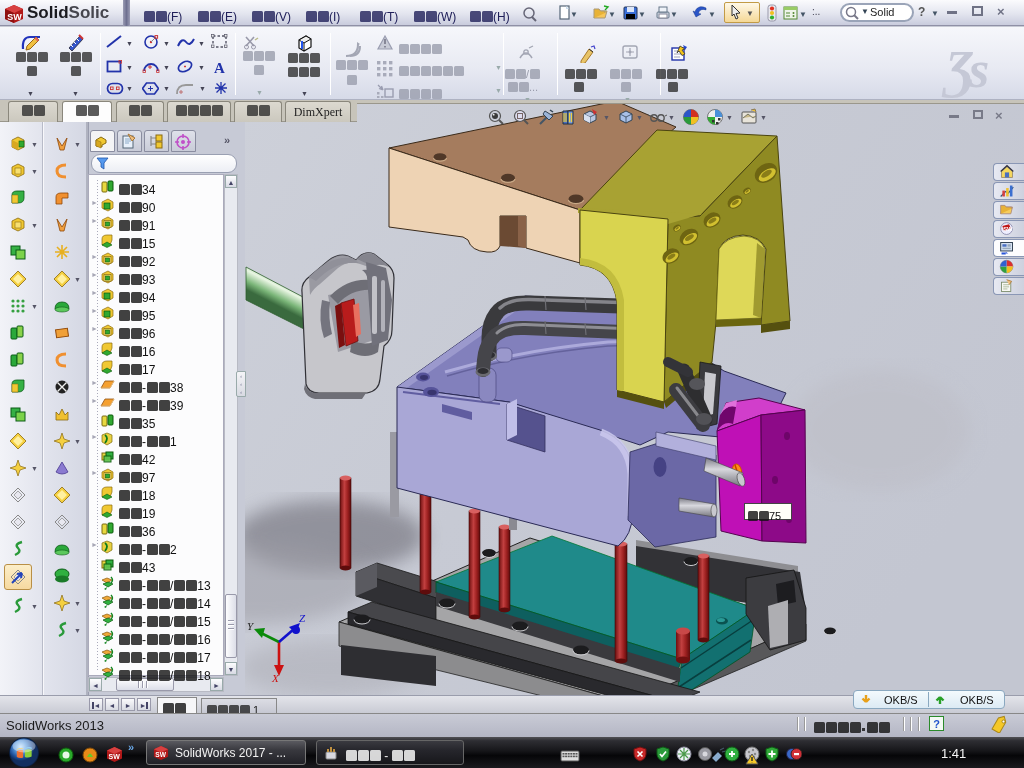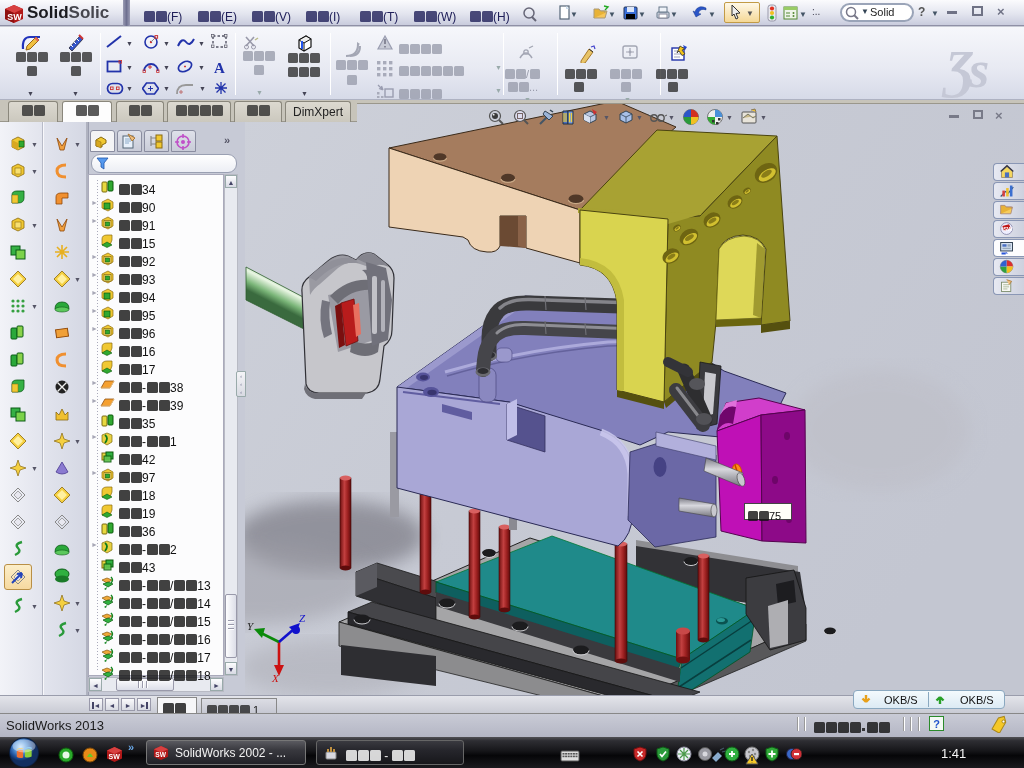--- a/index.html
+++ b/index.html
@@ -683,21 +683,21 @@
       <span style="display:inline-block;width:11px;height:11px;background:#222;opacity:0.74;border-radius:1.5px;margin:0 0.5px;vertical-align:-1px;"></span>
       <span style="display:inline-block;width:11px;height:11px;background:#222;opacity:0.74;border-radius:1.5px;margin:0 0.5px;vertical-align:-1px;"></span>
       <span style="display:inline-block;width:11px;height:11px;background:#222;opacity:0.74;border-radius:1.5px;margin:0 0.5px;vertical-align:-1px;"></span>
     </div>
 <div class="ab" style="left:234px;top:101px;width:48px;height:21px;background:linear-gradient(#dcd9d0,#cbc8be);border:1px solid #8a877c;border-bottom:none;border-radius:3px 3px 0 0;"></div>
 <div class="ab" style="left:234px;top:105px;width:48px;display:flex;justify-content:center;">
       <span style="display:inline-block;width:11px;height:11px;background:#222;opacity:0.74;border-radius:1.5px;margin:0 0.5px;vertical-align:-1px;"></span>
       <span style="display:inline-block;width:11px;height:11px;background:#222;opacity:0.74;border-radius:1.5px;margin:0 0.5px;vertical-align:-1px;"></span>
     </div>
 <div class="ab" style="left:285px;top:101px;width:66px;height:21px;background:linear-gradient(#dcd9d0,#cbc8be);border:1px solid #8a877c;border-bottom:none;border-radius:3px 3px 0 0;"></div>
-<div class="ab" style="left:285px;top:105px;width:66px;text-align:center;font-size:12px;color:#222;">DimXpert</div>
+<div class="ab" style="left:285px;top:105px;width:66px;text-align:center;font-size:12px;color:#222;font-family:Liberation Serif, serif;">DimXpert</div>
 <div class="ab" style="left:0;top:122px;width:88px;height:573px;background:linear-gradient(90deg,#f2f3f8,#e3e5ee 45%,#d4d7e3);"></div>
 <div class="ab" style="left:42px;top:122px;width:2px;height:573px;background:#b8bbc8;border-right:1px solid #f8f8fb;"></div>
 <div class="ab" style="left:86px;top:122px;width:2px;height:573px;background:#b0b3c0;"></div>
 <svg class="ab" style="left:8px;top:134px;" width="20" height="20" viewBox="0 0 20 20">
       <path d="M4 6 L10 3 L16 6 L16 13 L10 16 L4 13 Z" fill="#f0c832" stroke="#8a6a10" stroke-width="0.8"></path>
       <path d="M4 6 L10 9 L10 16 L4 13 Z" fill="#d8a820"></path>
       <rect x="11" y="7" width="5" height="6" fill="#30a830" stroke="#0a5a0a" stroke-width="0.6"></rect>
     </svg>
 <div class="ab" style="left:31px;top:141px;font-size:7px;color:#556;">▼</div>
 <svg class="ab" style="left:8px;top:161px;" width="20" height="20" viewBox="0 0 20 20">
@@ -1134,21 +1134,21 @@
       <polygon points="8.5,1 16,4.5 8.5,8 1,4.5" fill="#d84040"></polygon>
       <text x="2.5" y="13" font-size="7" font-weight="bold" fill="#fff">SW</text>
     </svg>
 <div class="ab" style="left:128px;top:741px;font-size:11px;color:#6aa8e8;font-weight:bold;">»</div>
 <div class="ab" style="left:146px;top:740px;width:160px;height:25px;background:linear-gradient(#5a5a60,#38383e 40%,#222228);border:1px solid #777;border-radius:3px;"></div>
 <svg class="ab" style="left:153px;top:745px;" width="16" height="16" viewBox="0 0 17 17">
       <polygon points="8.5,1 16,4.5 16,12.5 8.5,16 1,12.5 1,4.5" fill="#b01818"></polygon>
       <polygon points="8.5,1 16,4.5 8.5,8 1,4.5" fill="#d84040"></polygon>
       <text x="2.5" y="13" font-size="7" font-weight="bold" fill="#fff">SW</text>
     </svg>
-<div class="ab" style="left:175px;top:746px;font-size:12px;color:#f2f2f2;">SolidWorks 2002 - ...</div>
+<div class="ab" style="left:175px;top:746px;font-size:12px;color:#f2f2f2;">SolidWorks 2017 - ...</div>
 <div class="ab" style="left:316px;top:740px;width:148px;height:25px;background:linear-gradient(#3a3a40,#26262c 40%,#17171b);border:1px solid #666;border-radius:3px;"></div>
 <svg class="ab" style="left:323px;top:745px;" width="16" height="16">
       <rect x="3" y="7" width="10" height="7" rx="1" fill="#d8d8e0" stroke="#888"></rect>
       <path d="M5 7 V4 M8 7 V2 M11 7 V4" stroke="#c09040" stroke-width="2"></path>
     </svg>
 <div class="ab" style="left:345px;top:746px;"><span style="display:inline-block;width:11px;height:11px;background:#f0f0f0;opacity:0.88;border-radius:1.5px;margin:0 0.5px;vertical-align:-1px;"></span><span style="display:inline-block;width:11px;height:11px;background:#f0f0f0;opacity:0.88;border-radius:1.5px;margin:0 0.5px;vertical-align:-1px;"></span><span style="display:inline-block;width:11px;height:11px;background:#f0f0f0;opacity:0.88;border-radius:1.5px;margin:0 0.5px;vertical-align:-1px;"></span><span style="font-size:12px;color:#eee;"> - </span><span style="display:inline-block;width:11px;height:11px;background:#f0f0f0;opacity:0.88;border-radius:1.5px;margin:0 0.5px;vertical-align:-1px;"></span><span style="display:inline-block;width:11px;height:11px;background:#f0f0f0;opacity:0.88;border-radius:1.5px;margin:0 0.5px;vertical-align:-1px;"></span></div>
 <svg class="ab" style="left:560px;top:749px;" width="20" height="13">
       <rect x="1" y="2" width="18" height="10" rx="1" fill="#ddd" stroke="#555"></rect>
       <g fill="#555">
         <rect x="2.5" y="4" width="2" height="1.6"></rect>

